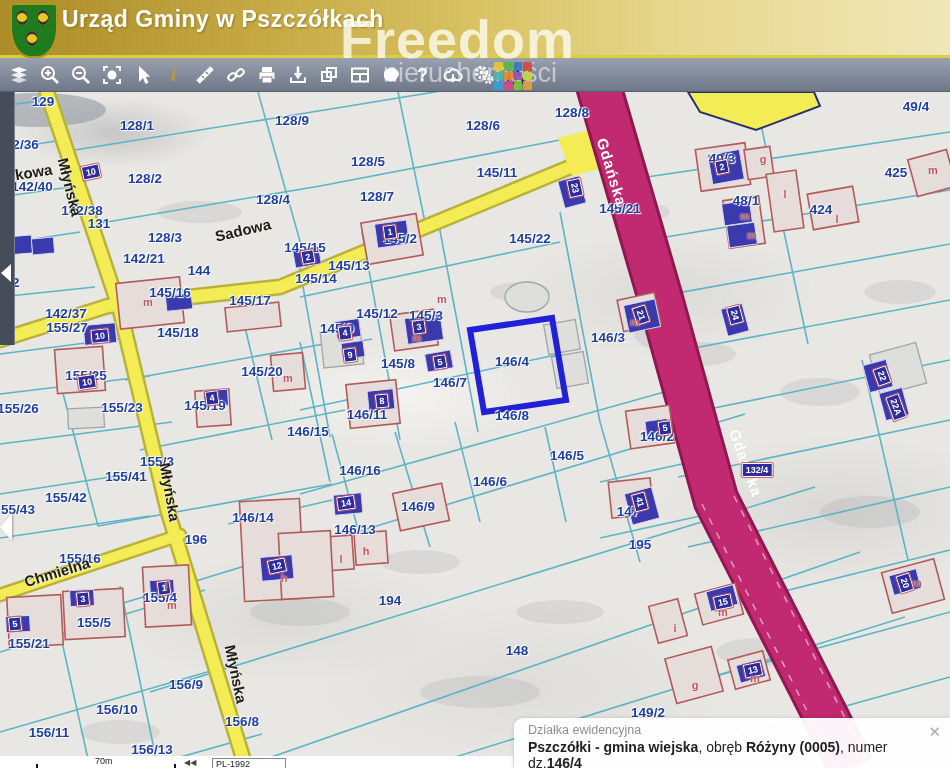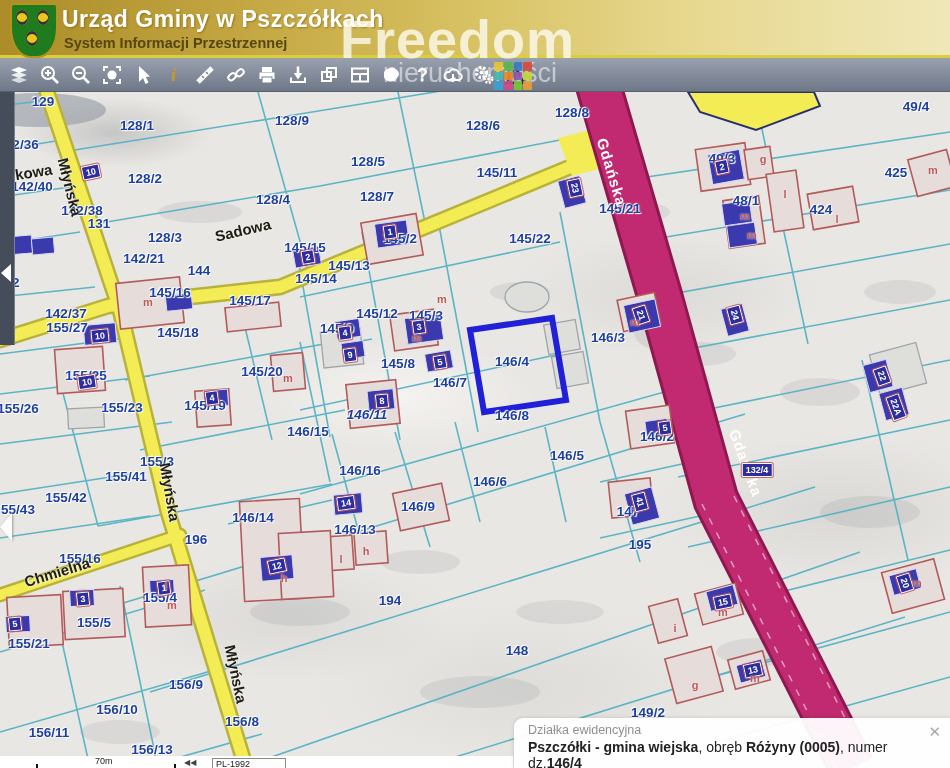--- a/index.html
+++ b/index.html
@@ -86,21 +86,20 @@
 </head>
 <body>
 
 <div id="header">
   <div id="crest">
     <span class="bee" style="left:4px;top:5px;"></span>
     <span class="bee" style="left:25px;top:5px;"></span>
     <span class="bee" style="left:14px;top:26px;"></span>
   </div>
   <div id="hdr-title">Urząd Gminy w Pszczółkach</div>
-  <div id="hdr-sub">System Informacji Przestrzennej</div>
 </div>
 <div id="wm1">Freedom</div>
 <div id="wm2">nieruchomości</div>
 <div id="mosaic">
     <div style="background: rgb(232, 200, 50);"></div>
     <div style="background: rgb(88, 184, 72);"></div>
     <div style="background: rgb(56, 120, 200);"></div>
     <div style="background: rgb(216, 72, 56);"></div>
     <div style="background: rgb(72, 184, 176);"></div>
     <div style="background: rgb(232, 136, 40);"></div>
@@ -451,21 +450,21 @@
       <div class="plabel" style="left: 377px; top: 221px; transform: translate(-50%, -50%) rotate(0deg);">145/12</div>
       <div class="plabel" style="left: 426px; top: 223px; transform: translate(-50%, -50%) rotate(0deg);">145/3</div>
       <div class="plabel" style="left: 337px; top: 236px; transform: translate(-50%, -50%) rotate(0deg);">145/9</div>
       <div class="plabel" style="left: 350px; top: 271px; transform: translate(-50%, -50%) rotate(0deg); margin-left: 48px;">145/8</div>
       <div class="plabel" style="left: 262px; top: 279px; transform: translate(-50%, -50%) rotate(0deg);">145/20</div>
       <div class="plabel" style="left: 86px; top: 283px; transform: translate(-50%, -50%) rotate(0deg);">155/25</div>
       <div class="plabel" style="left: 18px; top: 316px; transform: translate(-50%, -50%) rotate(0deg);">155/26</div>
       <div class="plabel" style="left: 122px; top: 315px; transform: translate(-50%, -50%) rotate(0deg);">155/23</div>
       <div class="plabel" style="left: 205px; top: 313px; transform: translate(-50%, -50%) rotate(0deg);">145/19</div>
       <div class="plabel" style="left: 308px; top: 339px; transform: translate(-50%, -50%) rotate(0deg);">146/15</div>
-      <div class="plabel" style="left: 367px; top: 322px; transform: translate(-50%, -50%) rotate(0deg); font-style: italic;">146/11</div>
+      <div class="plabel" style="left: 367px; top: 322px; transform: translate(-50%, -50%) rotate(0deg);">146/11</div>
       <div class="plabel" style="left: 450px; top: 290px; transform: translate(-50%, -50%) rotate(0deg);">146/7</div>
       <div class="plabel" style="left: 512px; top: 269px; transform: translate(-50%, -50%) rotate(0deg);">146/4</div>
       <div class="plabel" style="left: 608px; top: 245px; transform: translate(-50%, -50%) rotate(0deg);">146/3</div>
       <div class="plabel" style="left: 512px; top: 323px; transform: translate(-50%, -50%) rotate(0deg);">146/8</div>
       <div class="plabel" style="left: 657px; top: 344px; transform: translate(-50%, -50%) rotate(0deg);">146/2</div>
       <div class="plabel" style="left: 567px; top: 363px; transform: translate(-50%, -50%) rotate(0deg);">146/5</div>
       <div class="plabel" style="left: 490px; top: 389px; transform: translate(-50%, -50%) rotate(0deg);">146/6</div>
       <div class="plabel" style="left: 360px; top: 378px; transform: translate(-50%, -50%) rotate(0deg);">146/16</div>
       <div class="plabel" style="left: 157px; top: 369px; transform: translate(-50%, -50%) rotate(0deg);">155/3</div>
       <div class="plabel" style="left: 126px; top: 384px; transform: translate(-50%, -50%) rotate(0deg);">155/41</div>

